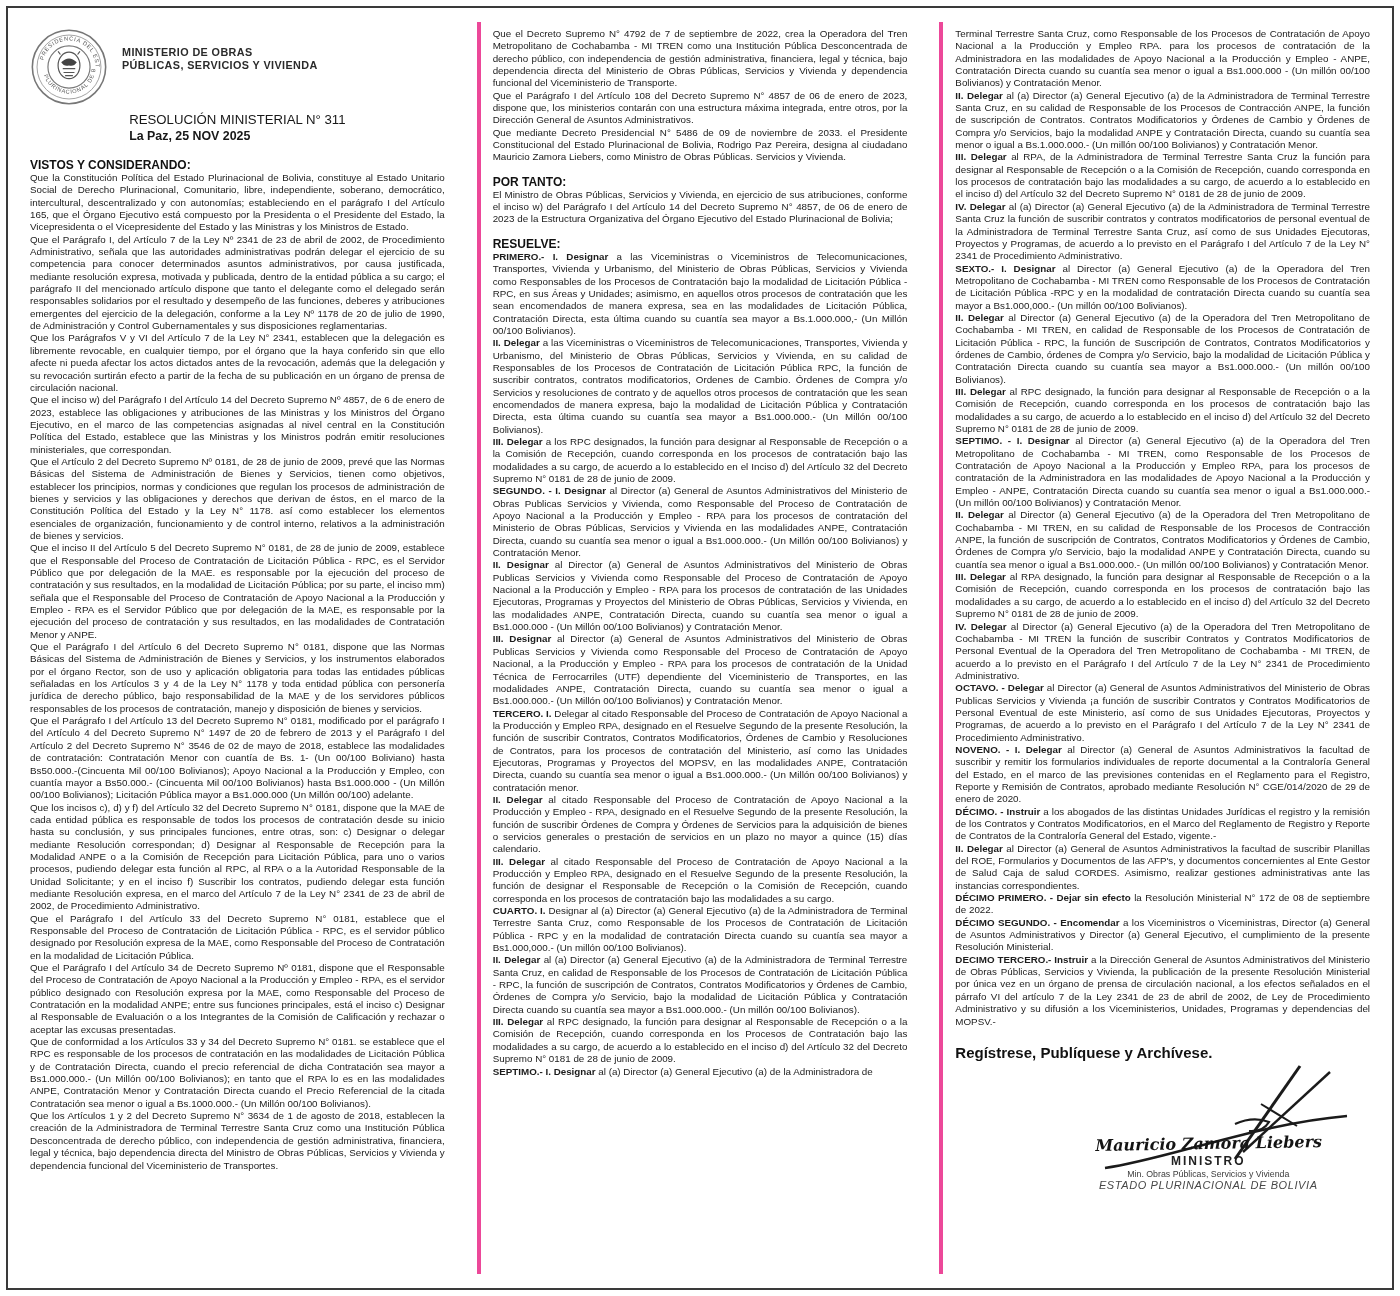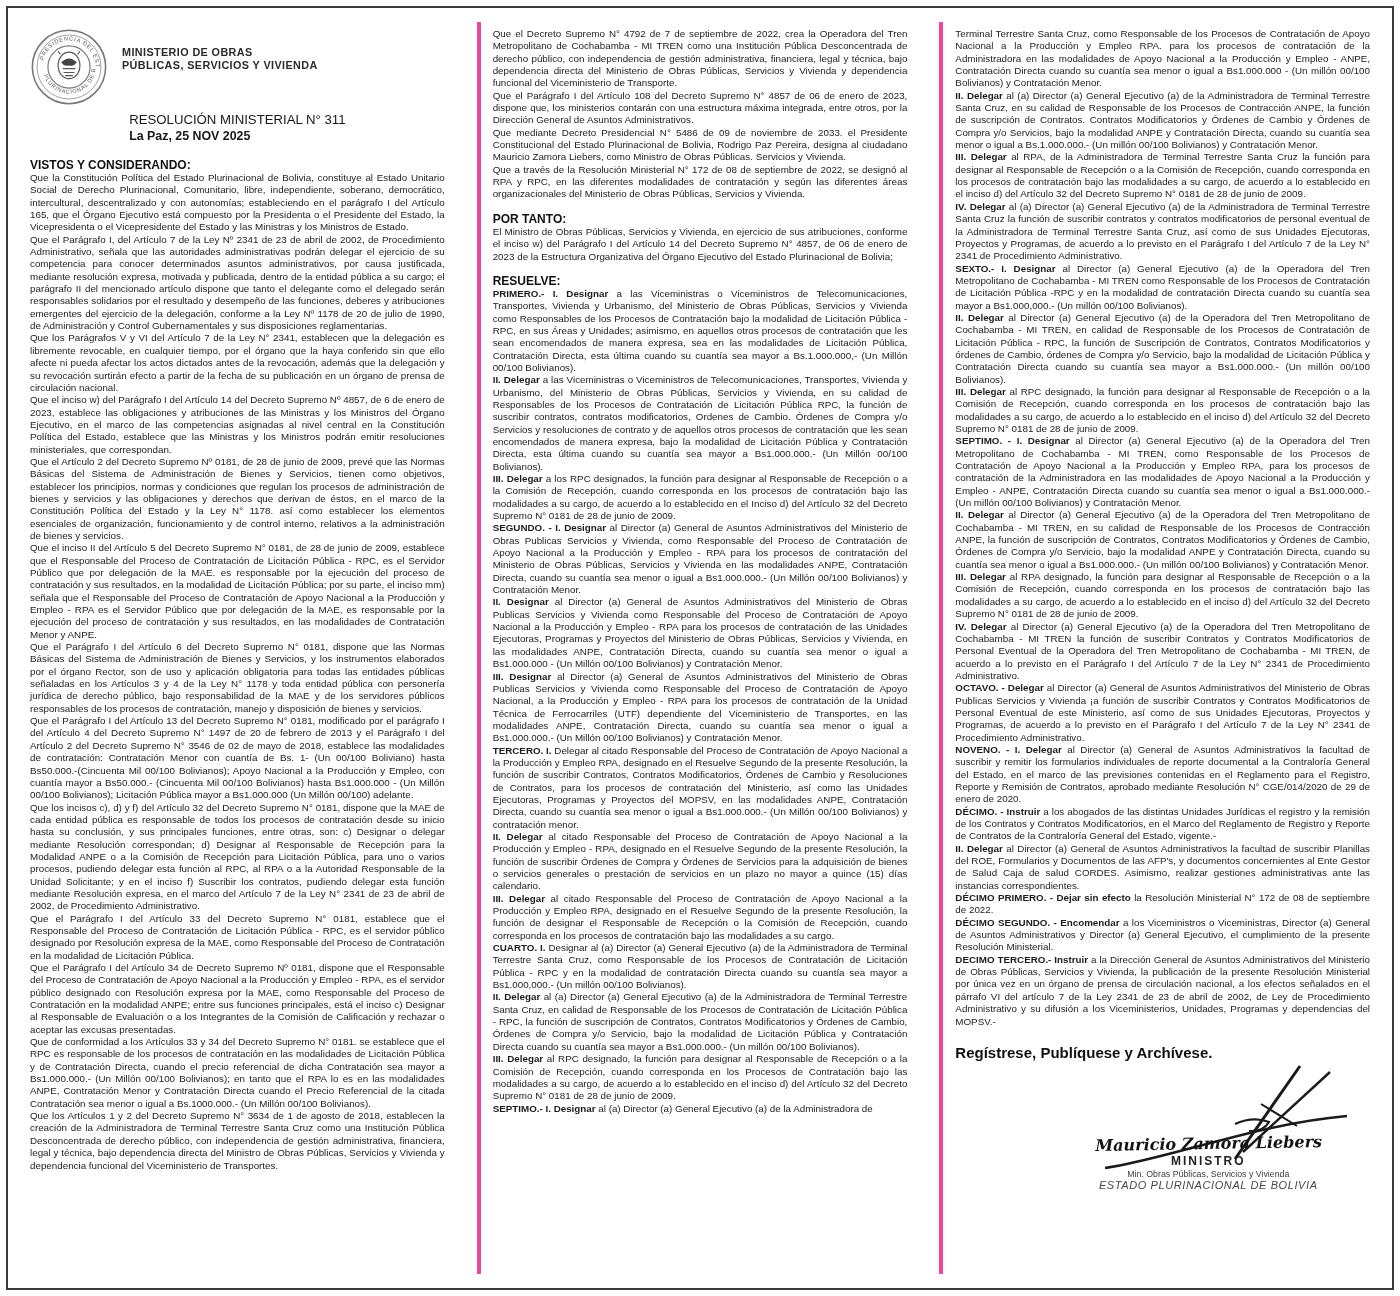--- a/index.html
+++ b/index.html
@@ -84,21 +84,20 @@
           <p class="para">Que de conformidad a los Artículos 33 y 34 del Decreto Supremo N° 0181. se establece que el RPC es responsable de los procesos de contratación en las modalidades de Licitación Pública y de Contratación Directa, cuando el precio referencial de dicha Contratación sea mayor a Bs1.000.000.- (Un Millón 00/100 Bolivianos); en tanto que el RPA lo es en las modalidades ANPE, Contratación Menor y Contratación Directa cuando el Precio Referencial de la citada Contratación sea menor o igual a Bs.1000.000.- (Un Millón 00/100 Bolivianos).</p>
           <p class="para">Que los Artículos 1 y 2 del Decreto Supremo N° 3634 de 1 de agosto de 2018, establecen la creación de la Administradora de Terminal Terrestre Santa Cruz como una Institución Pública Desconcentrada de derecho público, con independencia de gestión administrativa, financiera, legal y técnica, bajo dependencia directa del Ministro de Obras Públicas, Servicios y Vivienda y dependencia funcional del Viceministerio de Transportes.</p>
         </div>
     </div>
 
     <div class="col">
       <div>
           <p class="para">Que el Decreto Supremo N° 4792 de 7 de septiembre de 2022, crea la Operadora del Tren Metropolitano de Cochabamba - MI TREN como una Institución Pública Desconcentrada de derecho público, con independencia de gestión administrativa, financiera, legal y técnica, bajo dependencia directa del Ministerio de Obras Públicas, Servicios y Vivienda y dependencia funcional del Viceministerio de Transporte.</p>
           <p class="para">Que el Parágrafo I del Artículo 108 del Decreto Supremo N° 4857 de 06 de enero de 2023, dispone que, los ministerios contarán con una estructura máxima integrada, entre otros, por la Dirección General de Asuntos Administrativos.</p>
           <p class="para">Que mediante Decreto Presidencial N° 5486 de 09 de noviembre de 2033. el Presidente Constitucional del Estado Plurinacional de Bolivia, Rodrigo Paz Pereira, designa al ciudadano Mauricio Zamora Liebers, como Ministro de Obras Públicas. Servicios y Vivienda.</p>
-          <p class="para">Que a través de la Resolución Ministerial N° 172 de 08 de septiembre de 2022, se designó al RPA y RPC, en las diferentes modalidades de contratación y según las diferentes áreas organizacionales del Ministerio de Obras Públicas, Servicios y Vivienda.</p>
           <p class="sec-heading" style="margin-top: 12px;">POR TANTO:</p>
           <p class="para">El Ministro de Obras Públicas, Servicios y Vivienda, en ejercicio de sus atribuciones, conforme el inciso w) del Parágrafo I del Artículo 14 del Decreto Supremo N° 4857, de 06 de enero de 2023 de la Estructura Organizativa del Órgano Ejecutivo del Estado Plurinacional de Bolivia;</p>
           <p class="sec-heading" style="margin-top: 12px;">RESUELVE:</p>
           <p class="para"><b>PRIMERO.- I. Designar </b>a las Viceministras o Viceministros de Telecomunicaciones, Transportes, Vivienda y Urbanismo, del Ministerio de Obras Públicas, Servicios y Vivienda como Responsables de los Procesos de Contratación bajo la modalidad de Licitación Pública - RPC, en sus Áreas y Unidades; asimismo, en aquellos otros procesos de contratación que les sean encomendados de manera expresa, sea en las modalidades de Licitación Pública, Contratación Directa, esta última cuando su cuantía sea mayor a Bs.1.000.000,- (Un Millón 00/100 Bolivianos).</p>
           <p class="para"><b>II. Delegar </b>a las Viceministras o Viceministros de Telecomunicaciones, Transportes, Vivienda y Urbanismo, del Ministerio de Obras Públicas, Servicios y Vivienda, en su calidad de Responsables de los Procesos de Contratación de Licitación Pública RPC, la función de suscribir contratos, contratos modificatorios, Ordenes de Cambio. Órdenes de Compra y/o Servicios y resoluciones de contrato y de aquellos otros procesos de contratación que les sean encomendados de manera expresa, bajo la modalidad de Licitación Pública y Contratación Directa, esta última cuando su cuantía sea mayor a Bs1.000.000.- (Un Millón 00/100 Bolivianos).</p>
           <p class="para"><b>III. Delegar </b>a los RPC designados, la función para designar al Responsable de Recepción o a la Comisión de Recepción, cuando corresponda en los procesos de contratación bajo las modalidades a su cargo, de acuerdo a lo establecido en el Inciso d) del Artículo 32 del Decreto Supremo N° 0181 de 28 de junio de 2009.</p>
           <p class="para"><b>SEGUNDO. - I. Designar </b>al Director (a) General de Asuntos Administrativos del Ministerio de Obras Publicas Servicios y Vivienda, como Responsable del Proceso de Contratación de Apoyo Nacional a la Producción y Empleo - RPA para los procesos de contratación del Ministerio de Obras Públicas, Servicios y Vivienda en las modalidades ANPE, Contratación Directa, cuando su cuantía sea menor o igual a Bs1.000.000.- (Un Millón 00/100 Bolivianos) y Contratación Menor.</p>
           <p class="para"><b>II. Designar </b>al Director (a) General de Asuntos Administrativos del Ministerio de Obras Publicas Servicios y Vivienda como Responsable del Proceso de Contratación de Apoyo Nacional a la Producción y Empleo - RPA para los procesos de contratación de las Unidades Ejecutoras, Programas y Proyectos del Ministerio de Obras Públicas, Servicios y Vivienda, en las modalidades ANPE, Contratación Directa, cuando su cuantía sea menor o igual a Bs1.000.000 - (Un Millón 00/100 Bolivianos) y Contratación Menor.</p>
           <p class="para"><b>III. Designar </b>al Director (a) General de Asuntos Administrativos del Ministerio de Obras Publicas Servicios y Vivienda como Responsable del Proceso de Contratación de Apoyo Nacional, a la Producción y Empleo - RPA para los procesos de contratación de la Unidad Técnica de Ferrocarriles (UTF) dependiente del Viceministerio de Transportes, en las modalidades ANPE, Contratación Directa, cuando su cuantía sea menor o igual a Bs1.000.000.- (Un Millón 00/100 Bolivianos) y Contratación Menor.</p>
           <p class="para"><b>TERCERO. I. </b>Delegar al citado Responsable del Proceso de Contratación de Apoyo Nacional a la Producción y Empleo RPA, designado en el Resuelve Segundo de la presente Resolución, la función de suscribir Contratos, Contratos Modificatorios, Órdenes de Cambio y Resoluciones de Contratos, para los procesos de contratación del Ministerio, así como las Unidades Ejecutoras, Programas y Proyectos del MOPSV, en las modalidades ANPE, Contratación Directa, cuando su cuantía sea menor o igual a Bs1.000.000.- (Un Millón 00/100 Bolivianos) y contratación menor.</p>

